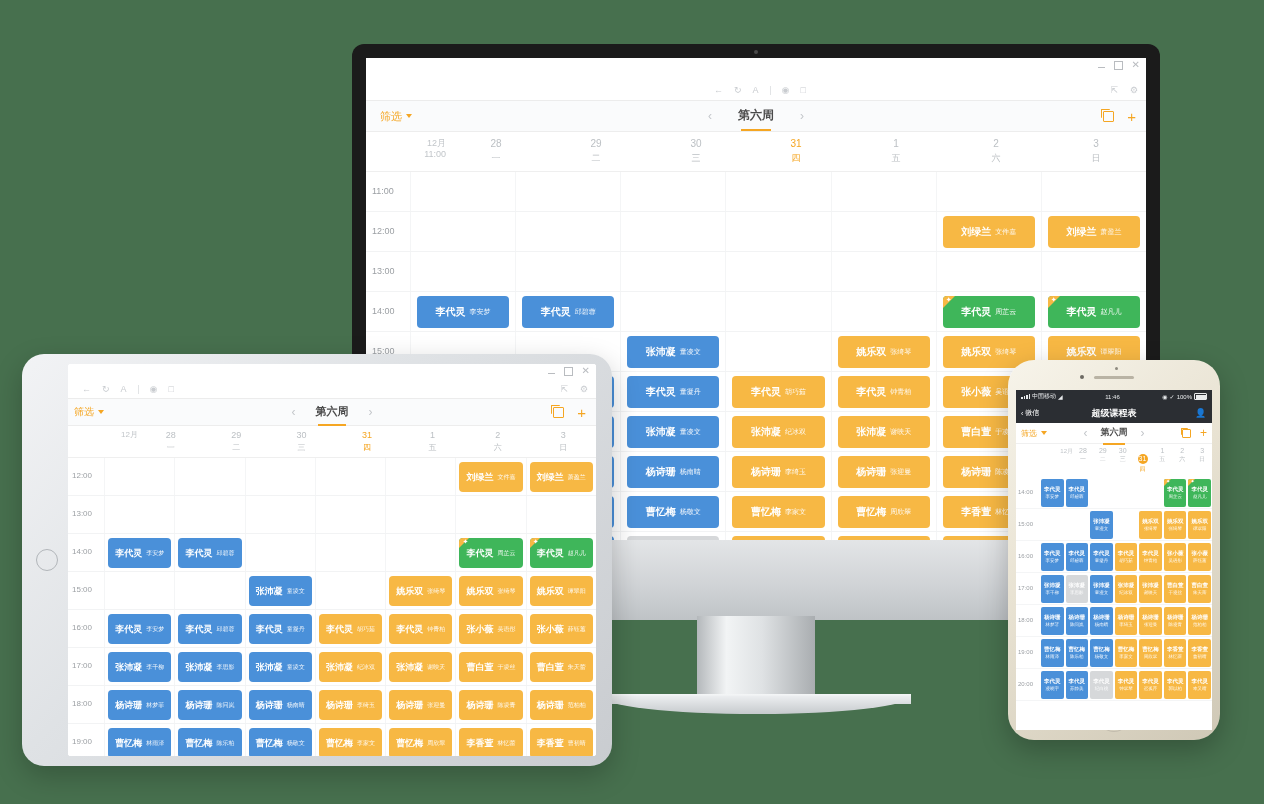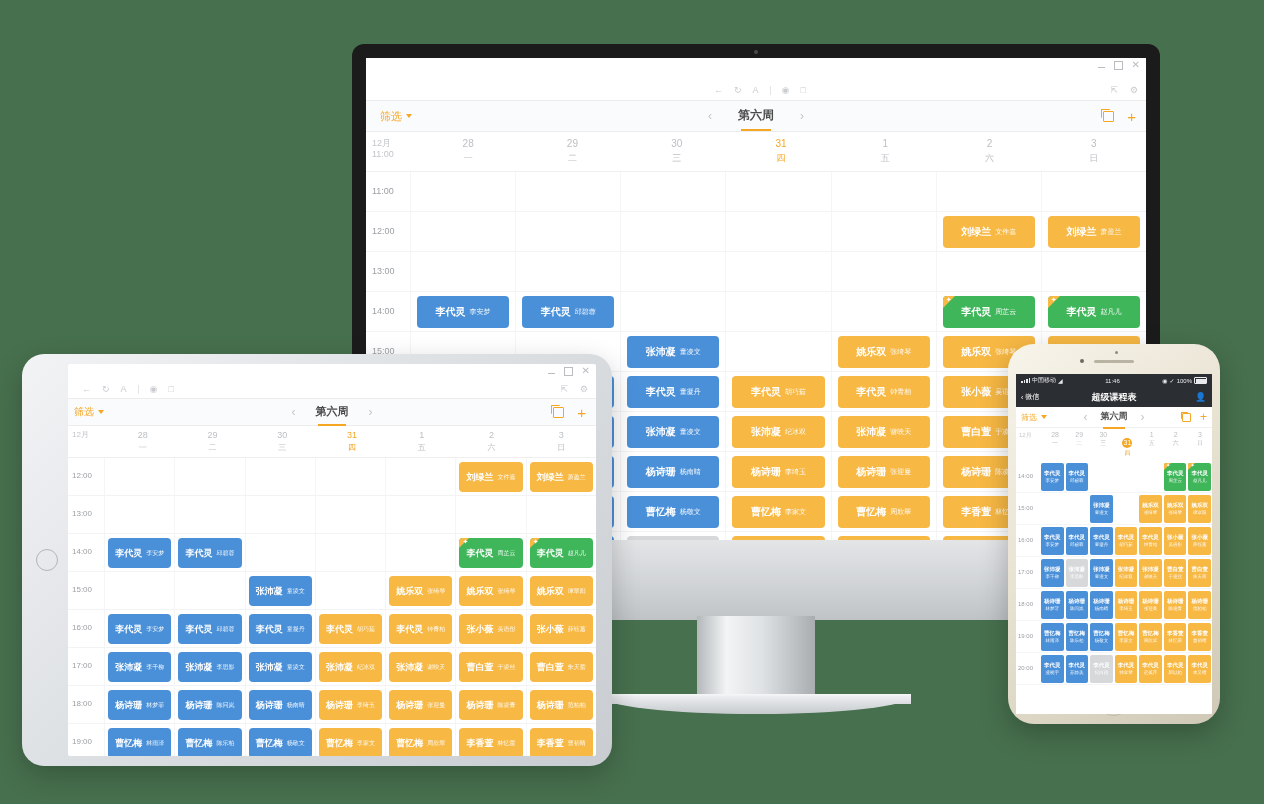--- a/index.html
+++ b/index.html
@@ -29,21 +29,21 @@
   .weeknav{margin:0 auto;display:flex;align-items:center;gap:26px;}
   .weeknav .arrow{color:#c3c6ca;font-size:12px;}
   .weeklbl{position:relative;color:#4a4a4a;font-size:12px;font-weight:bold;padding-bottom:2px;}
   .weeklbl:after{content:"";position:absolute;left:8%;right:8%;bottom:-5px;height:2px;background:#f5a623;}
   .appbar .acts{position:absolute;right:10px;display:flex;gap:13px;align-items:center;color:#f5a623;}
   .copy-ic{width:9px;height:9px;border:1.2px solid #f5a623;border-radius:1px;position:relative;}
   .copy-ic:after{content:"";position:absolute;left:-3px;top:-3px;width:8px;height:8px;border:1.2px solid #f5a623;border-right:none;border-bottom:none;border-radius:1px;}
   .plus-ic{font-size:15px;line-height:1;color:#f5a623;}
 
   .datehdr{display:flex;border-bottom:1px solid #efefef;flex:0 0 auto;background:#fff;}
-  .gutter{flex:0 0 auto;text-align:left;color:#c2c6ca;}
+  .gutter{flex:0 0 auto;text-align:right;color:#c2c6ca;margin-left:30px;}
   .dcell{flex:1 1 0;text-align:center;color:#bcc0c4;}
   .dcell .dn{display:block;}
   .dcell .dw{display:block;}
   .dcell.today .dn,.dcell.today .dw{color:#f5a623;}
   .monlbl{color:#c2c6ca;}
 
   .gridwrap{flex:1 1 auto;position:relative;overflow:hidden;background:#fff;}
   .rows{position:absolute;inset:0;}
   .row{display:flex;border-bottom:1px solid #f2f3f4;box-sizing:border-box;}
   .row .tlab{flex:0 0 auto;color:#9b9fa3;}
@@ -99,21 +99,21 @@
   #tab-app .gutter{width:36px;padding-left:4px;line-height:1.25;}
   #tab-app .dcell .dn{font-size:9px;margin-bottom:2px;}
   #tab-app .dcell .dw{font-size:8px;}
   #tab-app .row{height:38px;}
   #tab-app .row .tlab{width:36px;padding-left:4px;font-size:8px;padding-top:13px;box-sizing:border-box;}
   #tab-app .ev{height:30px;margin:4px 3px;}
   #tab-app .ev .nm{font-size:9px;}
   #tab-app .ev .sb{font-size:6px;}
 
   
-  #phone{position:absolute;left:1008px;top:344px;width:212px;height:380px;}
+  #phone{position:absolute;left:1008px;top:360px;width:212px;height:380px;}
   .ph-body{position:absolute;inset:0;background:linear-gradient(140deg,#f7f4ea 0%,#e8e2d2 45%,#cfc8b6 100%);border-radius:26px;box-shadow:0 10px 28px rgba(0,0,0,.25);}
   .ph-screen{position:absolute;left:8px;top:30px;width:196px;height:340px;background:#fff;overflow:hidden;}
   .ph-spk{position:absolute;left:50%;top:16px;transform:translateX(-50%);width:40px;height:3px;border-radius:2px;background:#b9b3a4;}
   .ph-cam{position:absolute;left:calc(50% - 34px);top:15px;width:4px;height:4px;border-radius:50%;background:#6d6a63;}
   .ph-cam2{position:absolute;left:calc(50% + 1px);top:7px;width:3px;height:3px;border-radius:50%;background:#8e8a7f;}
   .ph-home{position:absolute;left:50%;bottom:8px;transform:translateX(-50%);width:32px;height:32px;border-radius:50%;border:1.5px solid #c3bdae;}
 
   .ph-status{height:13px;background:#2b2e33;color:#e8eaec;display:flex;align-items:center;padding:0 5px;font-size:6px;}
   .ph-status .mid{margin:0 auto;}
   .ph-status .rt{display:flex;align-items:center;gap:2px;}

